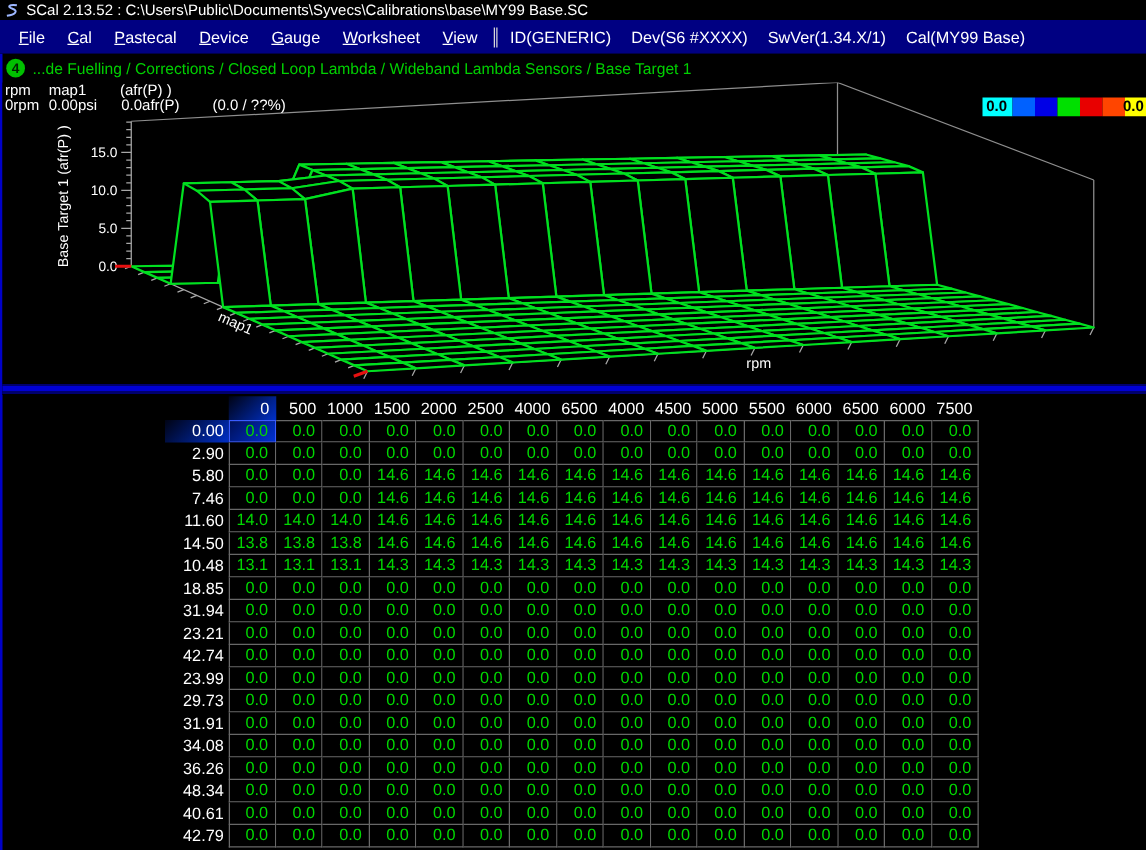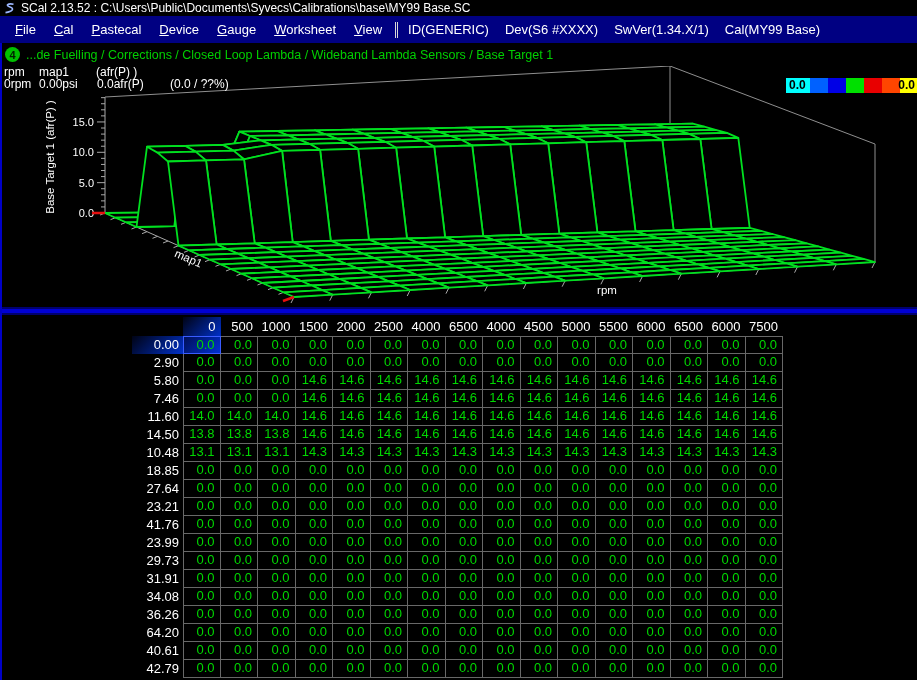--- a/index.html
+++ b/index.html
@@ -603,21 +603,21 @@
         <div class="cell" style="color: rgb(0, 216, 0);">0.0</div>
         <div class="cell" style="color: rgb(0, 216, 0);">0.0</div>
         <div class="cell" style="color: rgb(0, 216, 0);">0.0</div>
         <div class="cell" style="color: rgb(0, 216, 0);">0.0</div>
         <div class="cell" style="color: rgb(0, 216, 0);">0.0</div>
         <div class="cell" style="color: rgb(0, 216, 0);">0.0</div>
         <div class="cell" style="color: rgb(0, 216, 0);">0.0</div>
         <div class="cell" style="color: rgb(0, 216, 0);">0.0</div>
         <div class="cell" style="color: rgb(0, 216, 0);">0.0</div>
         <div class="cell" style="color: rgb(0, 216, 0);">0.0</div>
-        <div class="rh">27.64</div>
+        <div class="rh">31.94</div>
         <div class="cell fc" style="color: rgb(0, 216, 0);">0.0</div>
         <div class="cell" style="color: rgb(0, 216, 0);">0.0</div>
         <div class="cell" style="color: rgb(0, 216, 0);">0.0</div>
         <div class="cell" style="color: rgb(0, 216, 0);">0.0</div>
         <div class="cell" style="color: rgb(0, 216, 0);">0.0</div>
         <div class="cell" style="color: rgb(0, 216, 0);">0.0</div>
         <div class="cell" style="color: rgb(0, 216, 0);">0.0</div>
         <div class="cell" style="color: rgb(0, 216, 0);">0.0</div>
         <div class="cell" style="color: rgb(0, 216, 0);">0.0</div>
         <div class="cell" style="color: rgb(0, 216, 0);">0.0</div>
@@ -637,21 +637,21 @@
         <div class="cell" style="color: rgb(0, 216, 0);">0.0</div>
         <div class="cell" style="color: rgb(0, 216, 0);">0.0</div>
         <div class="cell" style="color: rgb(0, 216, 0);">0.0</div>
         <div class="cell" style="color: rgb(0, 216, 0);">0.0</div>
         <div class="cell" style="color: rgb(0, 216, 0);">0.0</div>
         <div class="cell" style="color: rgb(0, 216, 0);">0.0</div>
         <div class="cell" style="color: rgb(0, 216, 0);">0.0</div>
         <div class="cell" style="color: rgb(0, 216, 0);">0.0</div>
         <div class="cell" style="color: rgb(0, 216, 0);">0.0</div>
         <div class="cell" style="color: rgb(0, 216, 0);">0.0</div>
-        <div class="rh">41.76</div>
+        <div class="rh">42.74</div>
         <div class="cell fc" style="color: rgb(0, 216, 0);">0.0</div>
         <div class="cell" style="color: rgb(0, 216, 0);">0.0</div>
         <div class="cell" style="color: rgb(0, 216, 0);">0.0</div>
         <div class="cell" style="color: rgb(0, 216, 0);">0.0</div>
         <div class="cell" style="color: rgb(0, 216, 0);">0.0</div>
         <div class="cell" style="color: rgb(0, 216, 0);">0.0</div>
         <div class="cell" style="color: rgb(0, 216, 0);">0.0</div>
         <div class="cell" style="color: rgb(0, 216, 0);">0.0</div>
         <div class="cell" style="color: rgb(0, 216, 0);">0.0</div>
         <div class="cell" style="color: rgb(0, 216, 0);">0.0</div>
@@ -739,21 +739,21 @@
         <div class="cell" style="color: rgb(0, 216, 0);">0.0</div>
         <div class="cell" style="color: rgb(0, 216, 0);">0.0</div>
         <div class="cell" style="color: rgb(0, 216, 0);">0.0</div>
         <div class="cell" style="color: rgb(0, 216, 0);">0.0</div>
         <div class="cell" style="color: rgb(0, 216, 0);">0.0</div>
         <div class="cell" style="color: rgb(0, 216, 0);">0.0</div>
         <div class="cell" style="color: rgb(0, 216, 0);">0.0</div>
         <div class="cell" style="color: rgb(0, 216, 0);">0.0</div>
         <div class="cell" style="color: rgb(0, 216, 0);">0.0</div>
         <div class="cell" style="color: rgb(0, 216, 0);">0.0</div>
-        <div class="rh">64.20</div>
+        <div class="rh">48.34</div>
         <div class="cell fc" style="color: rgb(0, 216, 0);">0.0</div>
         <div class="cell" style="color: rgb(0, 216, 0);">0.0</div>
         <div class="cell" style="color: rgb(0, 216, 0);">0.0</div>
         <div class="cell" style="color: rgb(0, 216, 0);">0.0</div>
         <div class="cell" style="color: rgb(0, 216, 0);">0.0</div>
         <div class="cell" style="color: rgb(0, 216, 0);">0.0</div>
         <div class="cell" style="color: rgb(0, 216, 0);">0.0</div>
         <div class="cell" style="color: rgb(0, 216, 0);">0.0</div>
         <div class="cell" style="color: rgb(0, 216, 0);">0.0</div>
         <div class="cell" style="color: rgb(0, 216, 0);">0.0</div>

